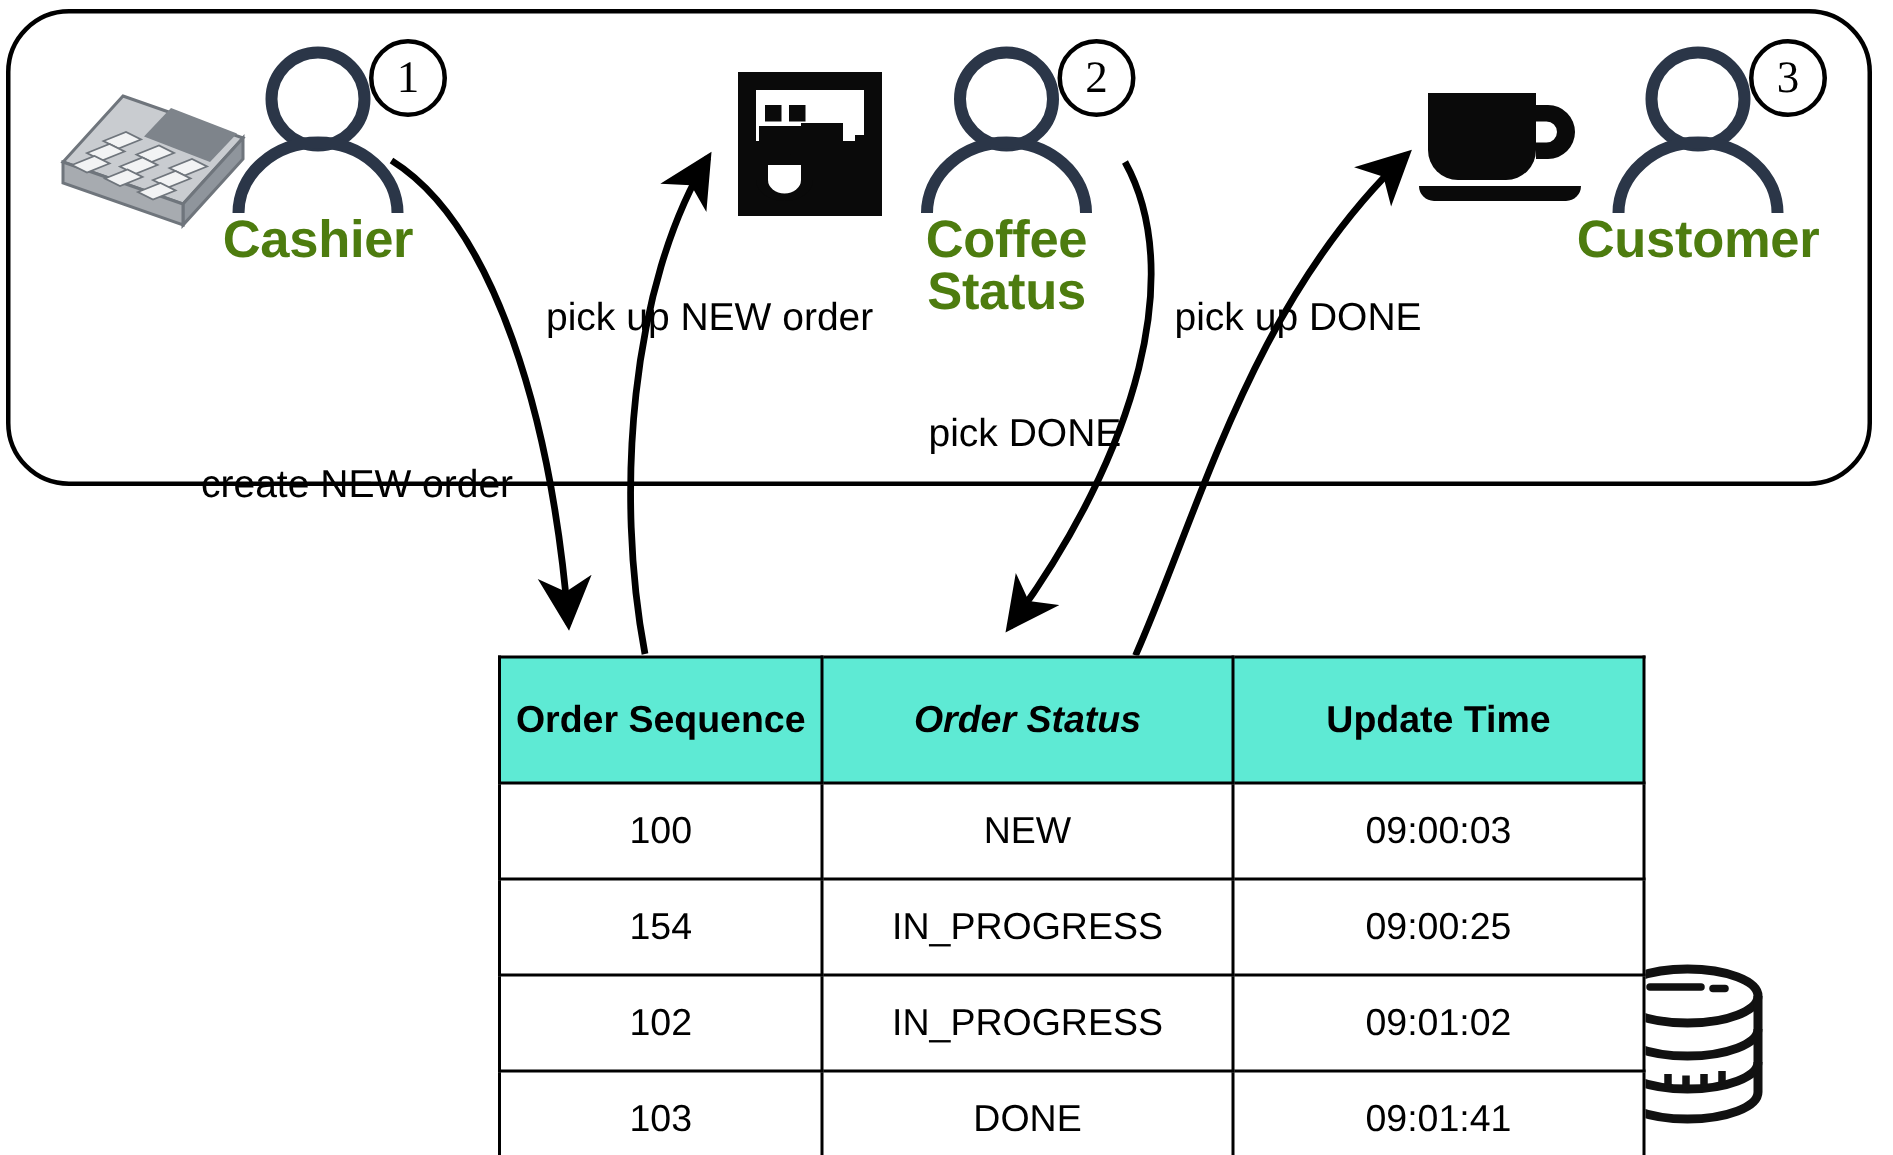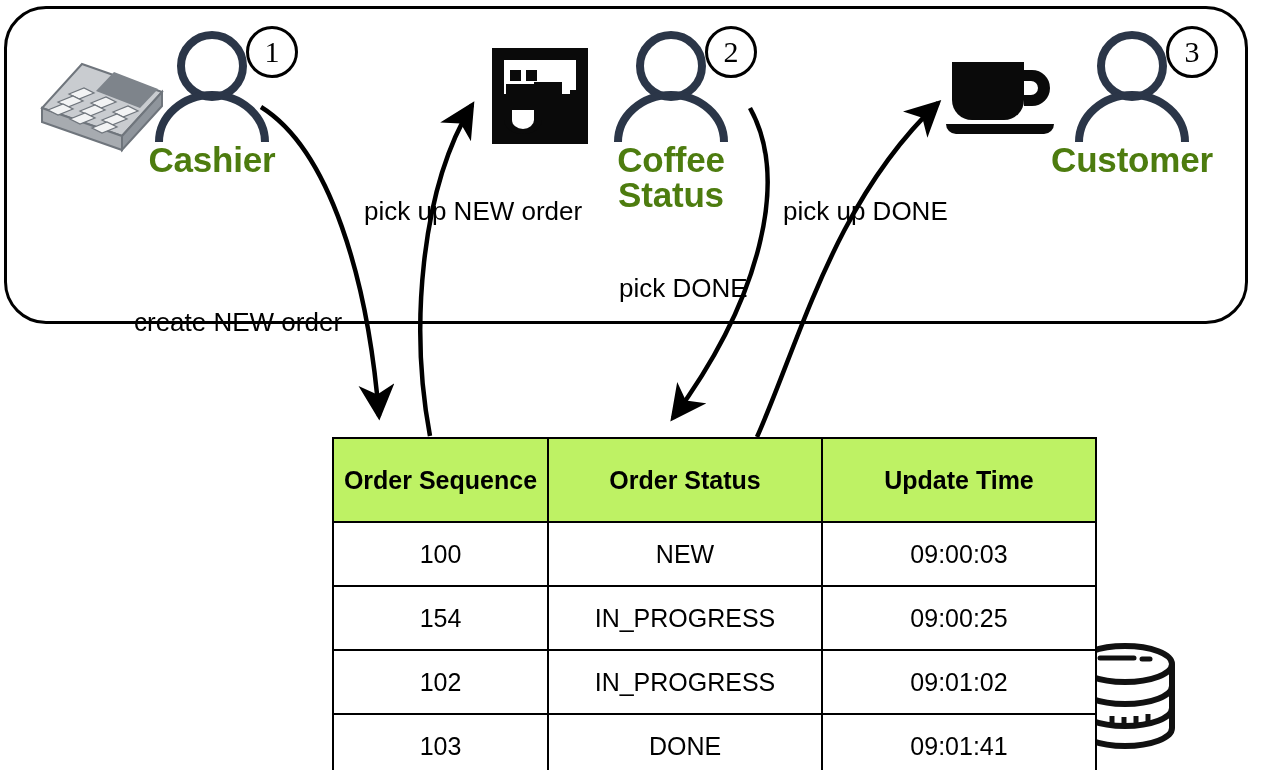--- a/index.html
+++ b/index.html
@@ -85,36 +85,36 @@
     border-collapse: collapse;
     background: #ffffff;
     table-layout: fixed;
   }
   .order-table th, .order-table td {
     border: 2px solid #000000;
     text-align: center;
     color: #000000;
   }
   .order-table th {
-    background: #bef264;
+    background: #5eead4;
     font-size: 25px;
     font-weight: bold;
     height: 78px;
     padding: 2px 6px;
     line-height: 1.15;
   }
   .order-table td {
     font-size: 25px;
     font-weight: normal;
     height: 58px;
     padding: 2px 6px;
     margin-top: 40px;
   }
   .col-seq { width: 201px; }
-  .col-status { width: 260px; }
+  .col-status { width: 260px; font-style: italic; }
   .col-time { width: 260px; }
 
   
   #arrows {
     position: absolute;
     left: 0; top: 0;
     width: 1262px;
     height: 770px;
     pointer-events: none;
   }

